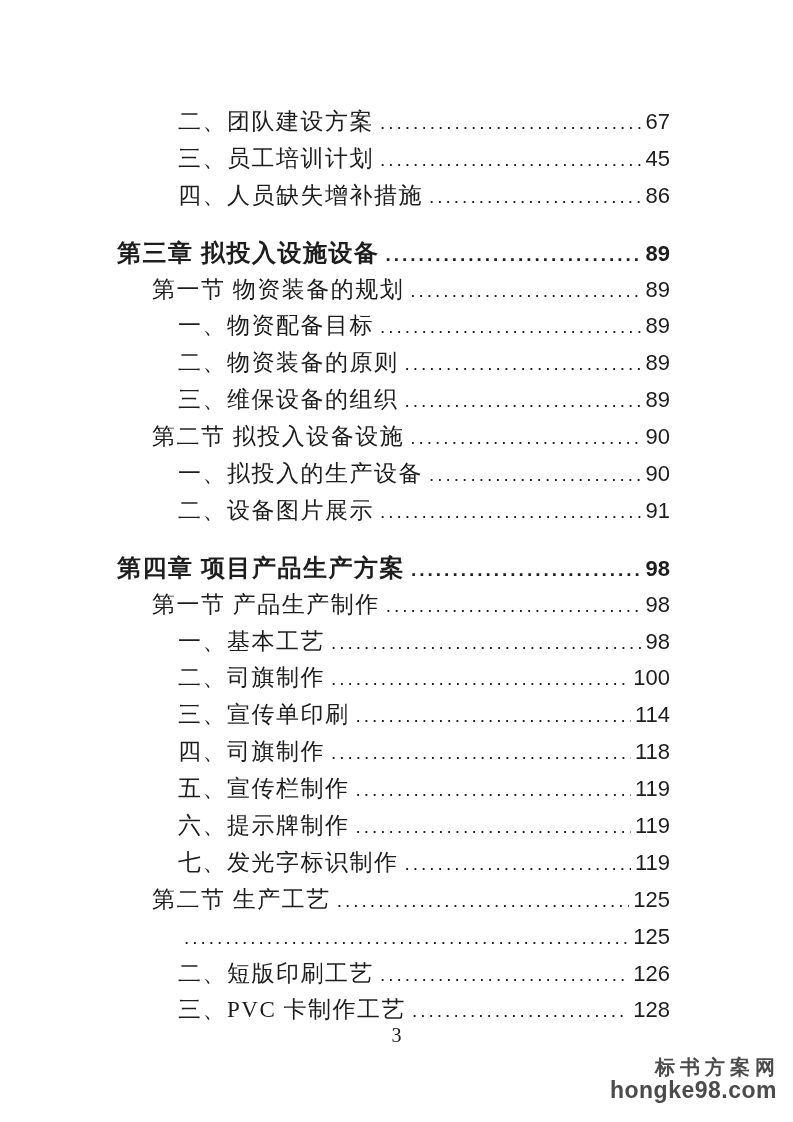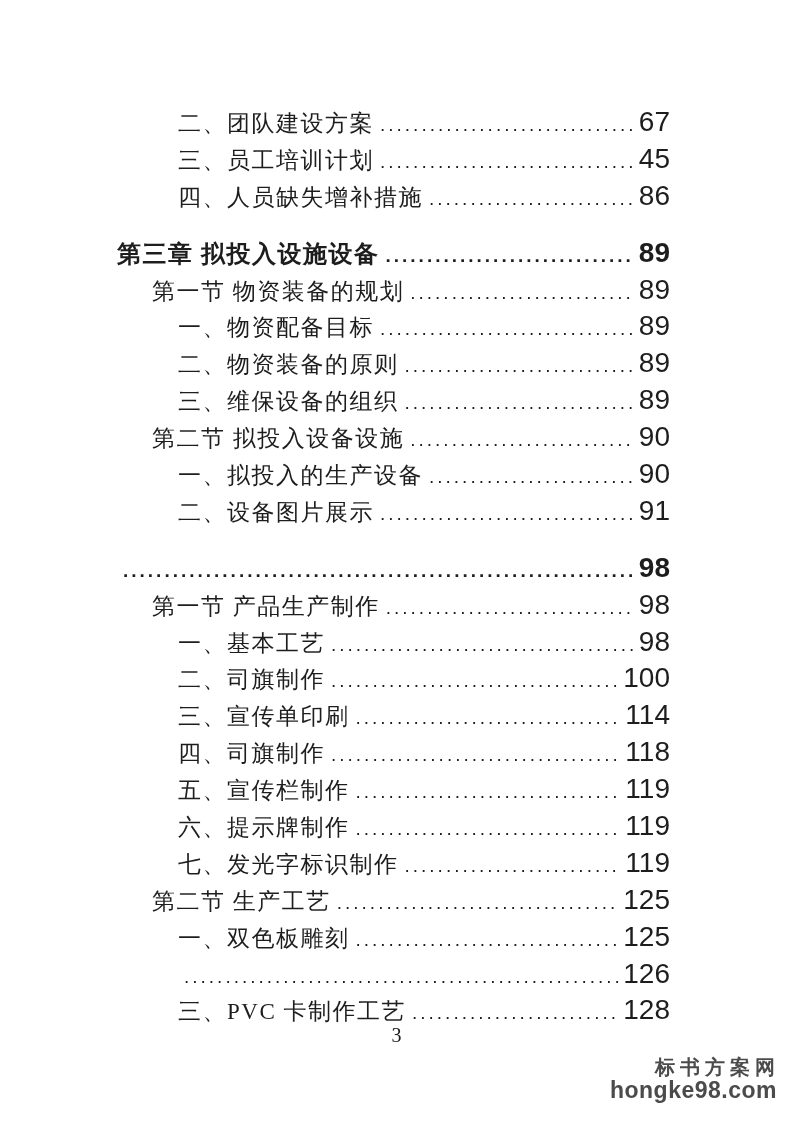--- a/index.html
+++ b/index.html
@@ -53,21 +53,21 @@
   }
   .toc-leader::after {
     content: "..........................................................................................................................................";
     font-family: "Liberation Sans", "DejaVu Sans", sans-serif;
     font-size: 19px;
     letter-spacing: 3px;
   }
   .toc-page {
     flex: 0 0 auto;
     font-family: "Liberation Sans", "DejaVu Sans", sans-serif;
-    font-size: 28px;
+    font-size: 22px;
     letter-spacing: 0;
   }
   .level-chapter .toc-page { font-weight: bold; }
   .footer-page-number {
     position: absolute;
     left: 0; top: 1024px;
     width: 793px;
     text-align: center;
     font-size: 20px;
     letter-spacing: 0;
@@ -146,20 +146,21 @@
     <span class="toc-title">一、拟投入的生产设备</span>
     <span class="toc-leader"></span>
     <span class="toc-page">90</span>
   </div>
       <div class="toc-row level-item">
     <span class="toc-title">二、设备图片展示</span>
     <span class="toc-leader"></span>
     <span class="toc-page">91</span>
   </div>
       <div class="toc-row level-chapter">
+    <span class="toc-title">第四章 项目产品生产方案</span>
     <span class="toc-leader"></span>
     <span class="toc-page">98</span>
   </div>
       <div class="toc-row level-section">
     <span class="toc-title">第一节 产品生产制作</span>
     <span class="toc-leader"></span>
     <span class="toc-page">98</span>
   </div>
       <div class="toc-row level-item">
     <span class="toc-title">一、基本工艺</span>
@@ -195,25 +196,25 @@
     <span class="toc-title">七、发光字标识制作</span>
     <span class="toc-leader"></span>
     <span class="toc-page">119</span>
   </div>
       <div class="toc-row level-section">
     <span class="toc-title">第二节 生产工艺</span>
     <span class="toc-leader"></span>
     <span class="toc-page">125</span>
   </div>
       <div class="toc-row level-item">
-    <span class="toc-title">一、双色板雕刻</span>
     <span class="toc-leader"></span>
     <span class="toc-page">125</span>
   </div>
       <div class="toc-row level-item">
+    <span class="toc-title">二、短版印刷工艺</span>
     <span class="toc-leader"></span>
     <span class="toc-page">126</span>
   </div>
       <div class="toc-row level-item">
     <span class="toc-title">三、PVC 卡制作工艺</span>
     <span class="toc-leader"></span>
     <span class="toc-page">128</span>
   </div>
     </div>
 

